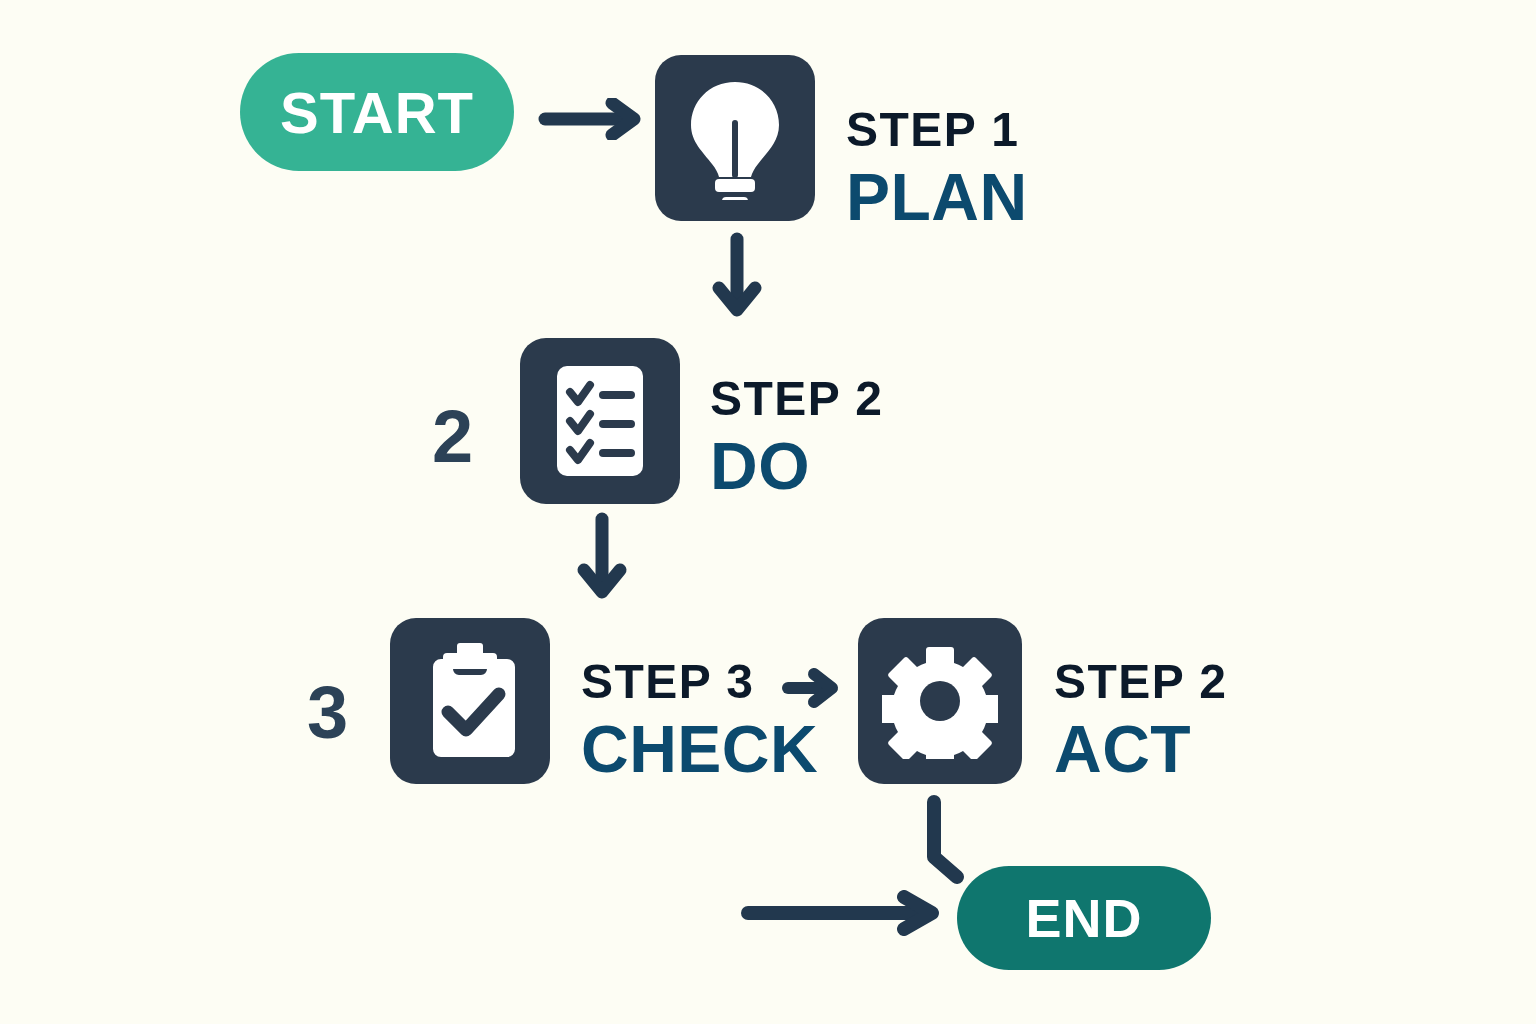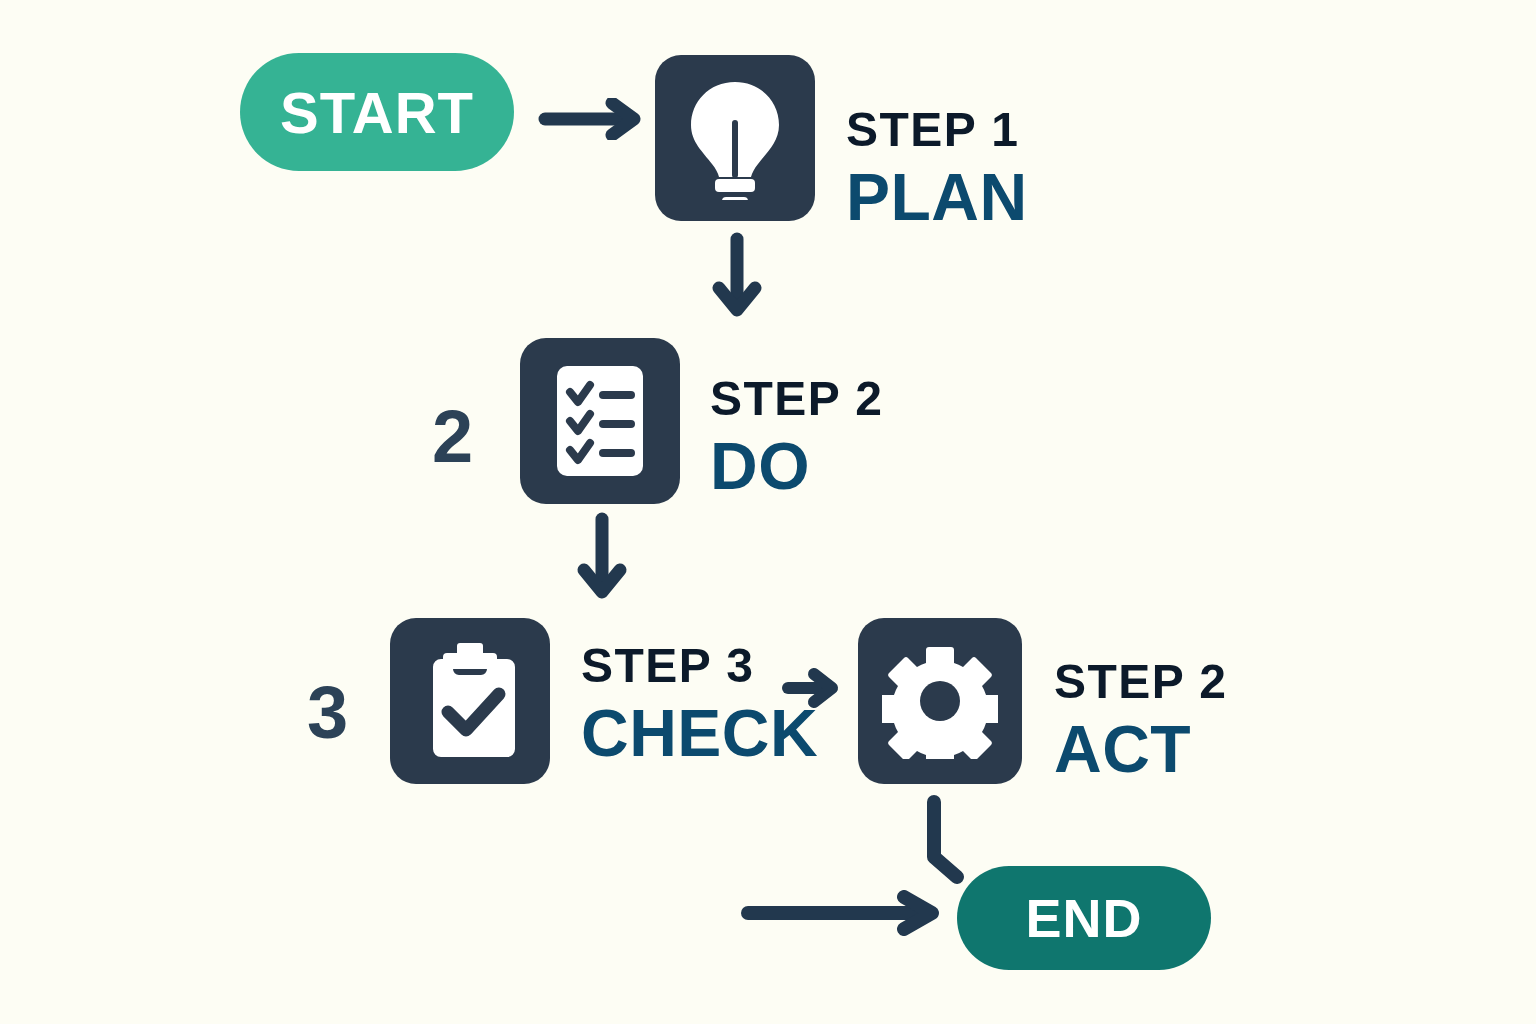--- a/index.html
+++ b/index.html
@@ -160,21 +160,21 @@
 
   <div class="abs tile" style="left:390px; top:618px; width:160px; height:166px;">
     <svg width="110" height="124" viewBox="0 0 110 124">
       <rect x="42" y="4" width="26" height="20" rx="3" fill="#ffffff"></rect>
       <rect x="28" y="14" width="54" height="16" rx="4" fill="#ffffff"></rect>
       <path d="M18 20 h20 v10 a6 6 0 0 0 6 6 h22 a6 6 0 0 0 6 -6 v-10 h20 a8 8 0 0 1 8 8 v82 a8 8 0 0 1 -8 8 h-66 a8 8 0 0 1 -8 -8 v-82 a8 8 0 0 1 8 -8 z" fill="#ffffff"></path>
       <polyline points="33,73 51,91 84,55" fill="none" stroke="#2b3a4c" stroke-width="13" stroke-linecap="round" stroke-linejoin="round"></polyline>
     </svg>
   </div>
 
-  <div class="abs steplabel" style="left:581px; top:642px;">
+  <div class="abs steplabel" style="left:581px; top:658px;">
     <span class="kicker">STEP 3</span>
     <span class="title">CHECK</span>
   </div>
 
   <div class="abs arrow" style="left:782px; top:665px;">
     <svg width="62" height="46" viewBox="0 0 62 46">
       <g fill="none" stroke="#22384e" stroke-width="12" stroke-linecap="round" stroke-linejoin="round">
         <line x1="6" y1="23" x2="44" y2="23"></line>
         <polyline points="32,9 50,23 32,37"></polyline>
       </g>

